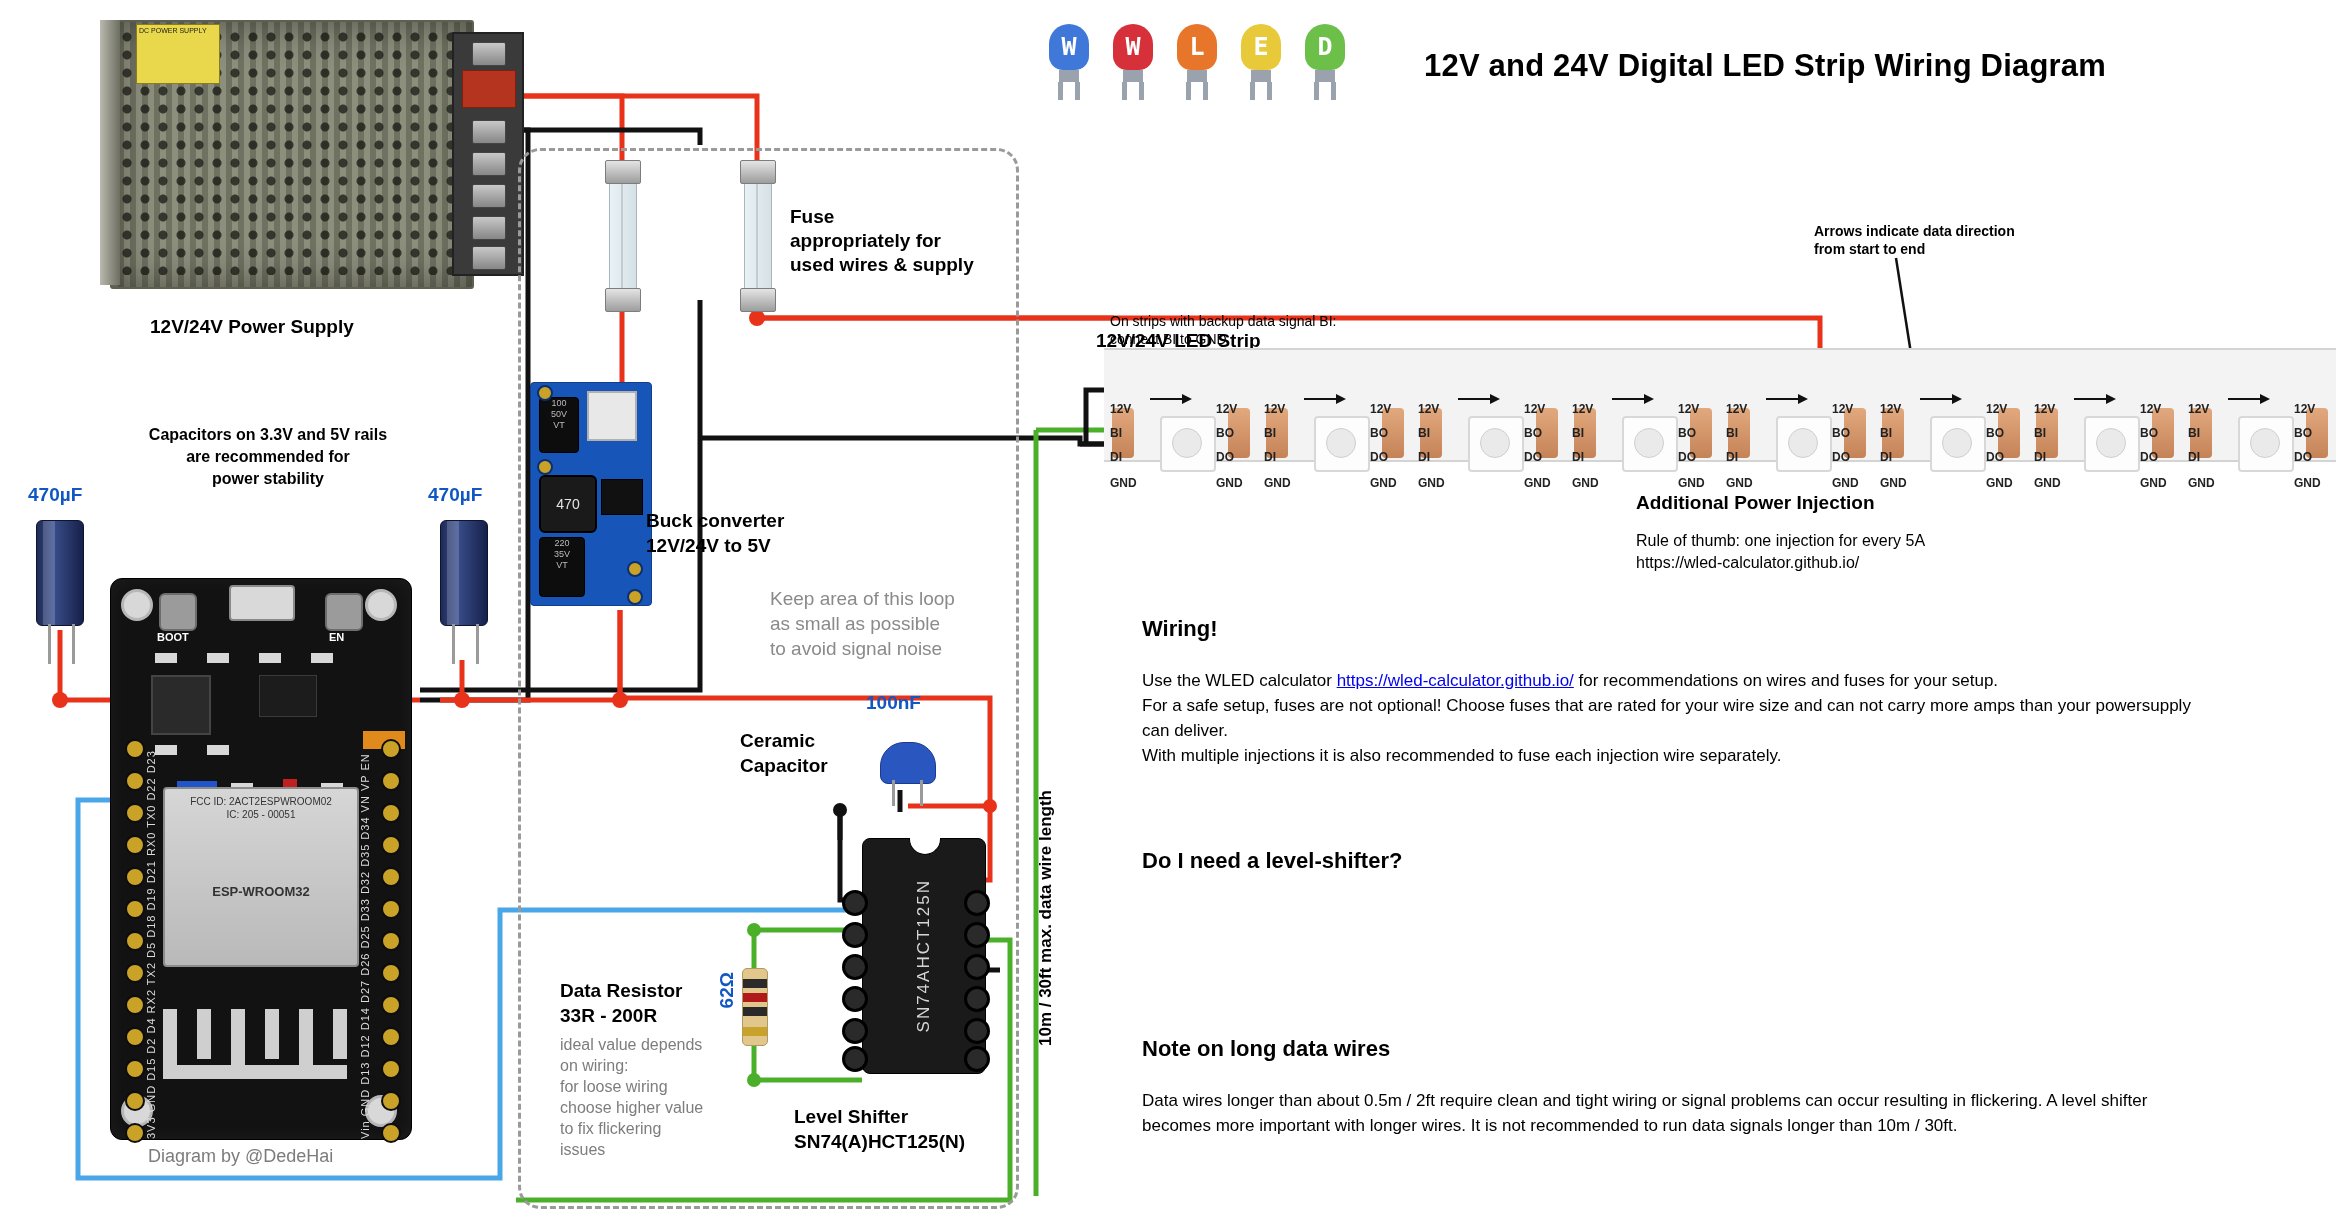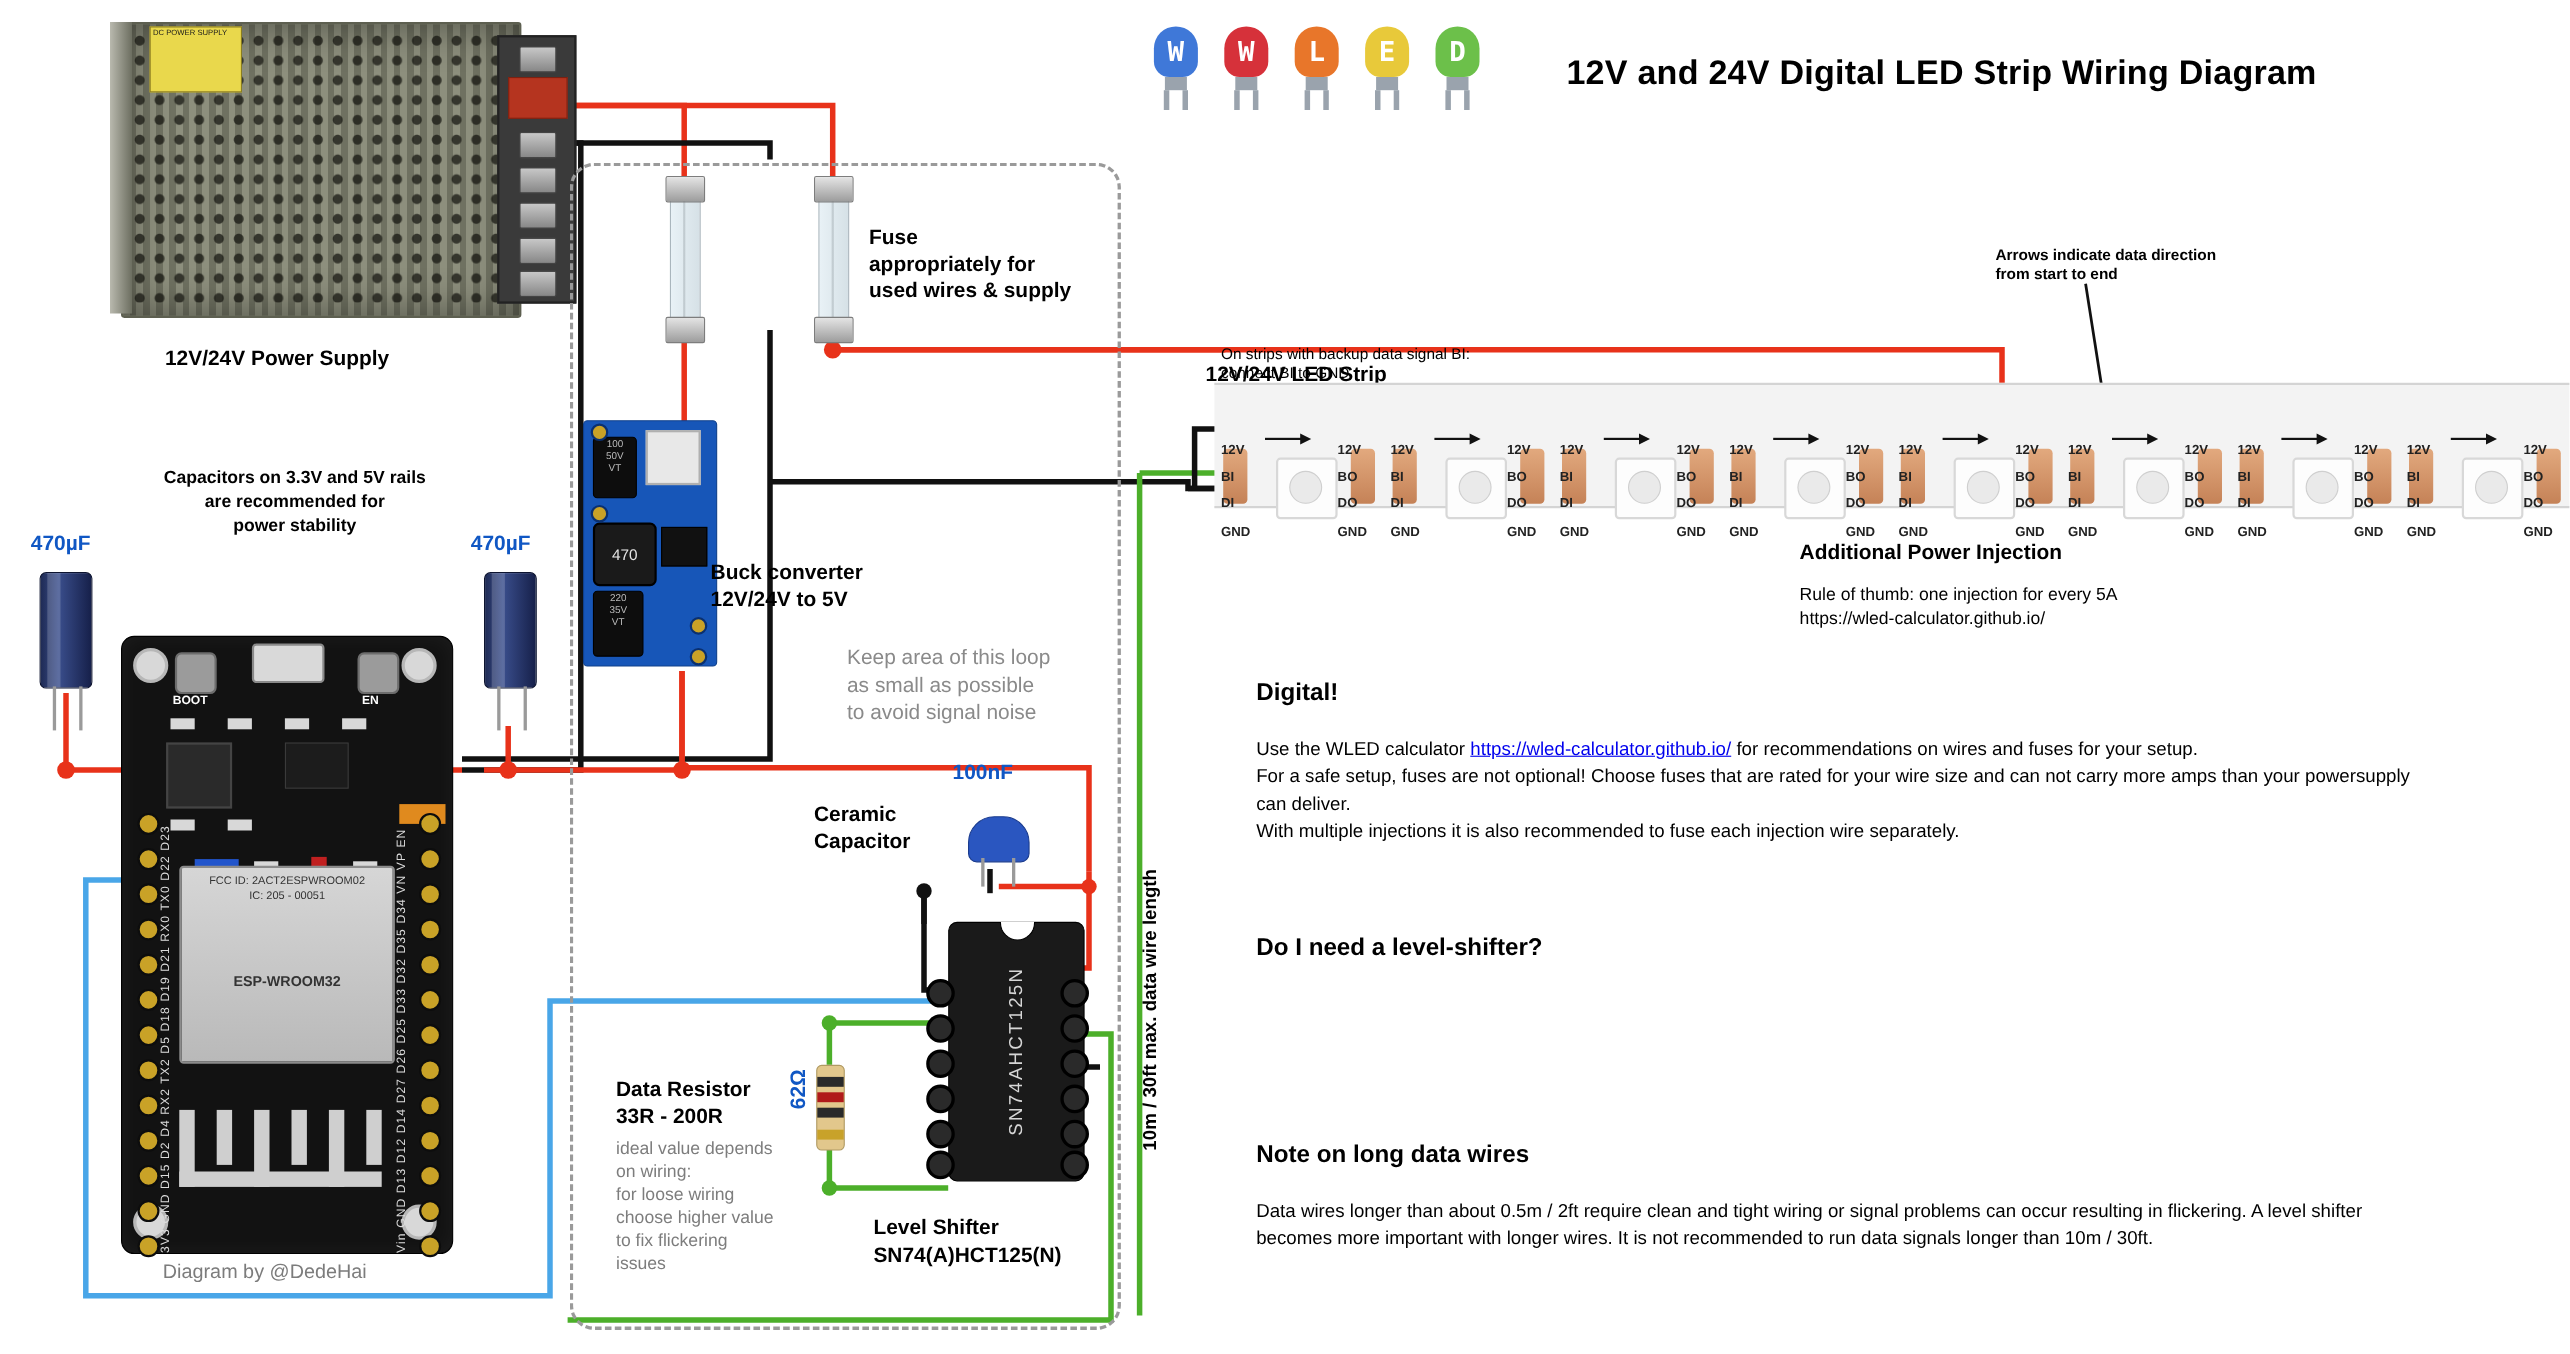--- a/index.html
+++ b/index.html
@@ -761,21 +761,21 @@
     <div class="lbl" style="left:112px; top:38px;">BO</div>
     <div class="lbl" style="left:112px; top:62px;">DO</div>
     <div class="lbl" style="left:112px; top:88px;">GND</div>
   </div>
   </div>
 
 <div class="abs" id="inject-title">Additional Power Injection</div>
 <div class="abs" id="inject-note" style="white-space:pre-line;">Rule of thumb: one injection for every 5A
 https://wled-calculator.github.io/</div>
 
-<div class="abs txthead" id="warn-head">Digital!</div>
+<div class="abs txthead" id="warn-head">Wiring!</div>
 <div class="abs txtblock" id="warn-body">
   <div>
     <span>Use the WLED calculator </span><a class="ulink" href="#">https://wled-calculator.github.io/</a><span> for recommendations on wires and fuses for your setup.</span>
   </div>
   <div>For a safe setup, fuses are not optional! Choose fuses that are rated for your wire size and can not carry more amps than your powersupply can deliver.</div>
   <div>With multiple injections it is also recommended to fuse each injection wire separately.</div>
 </div>
 
 <div class="abs txthead" id="ls-head">Do I need a level-shifter?</div>
 <div class="abs txtblock" id="ls-body-txt">

